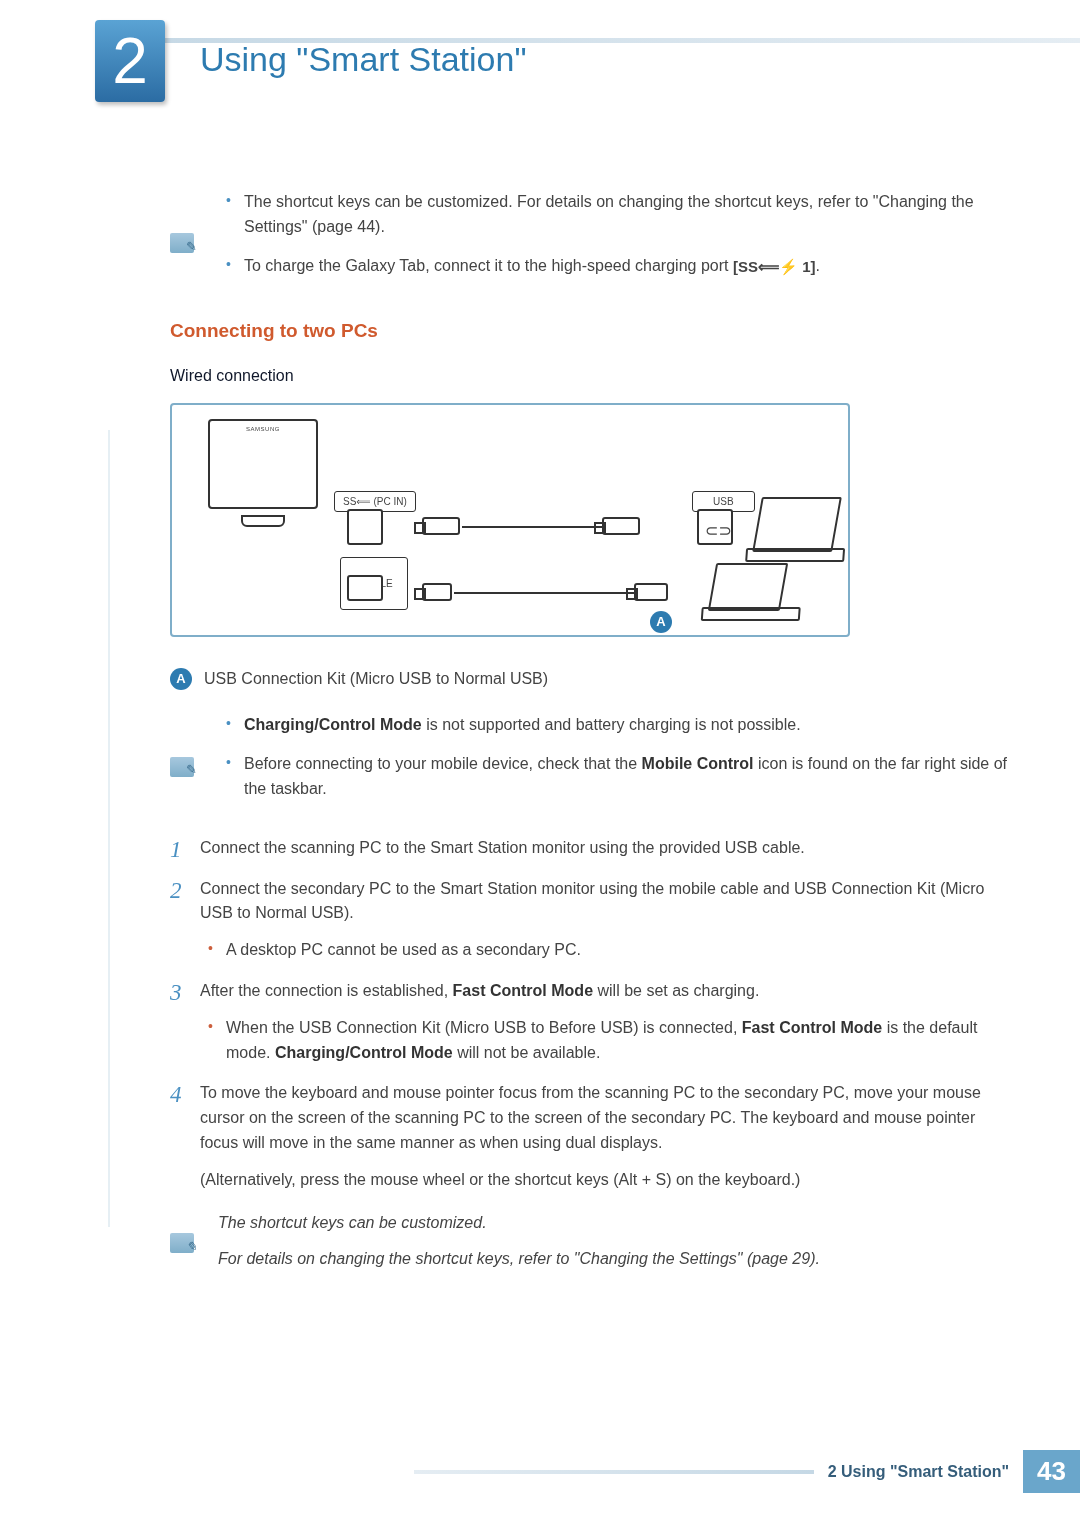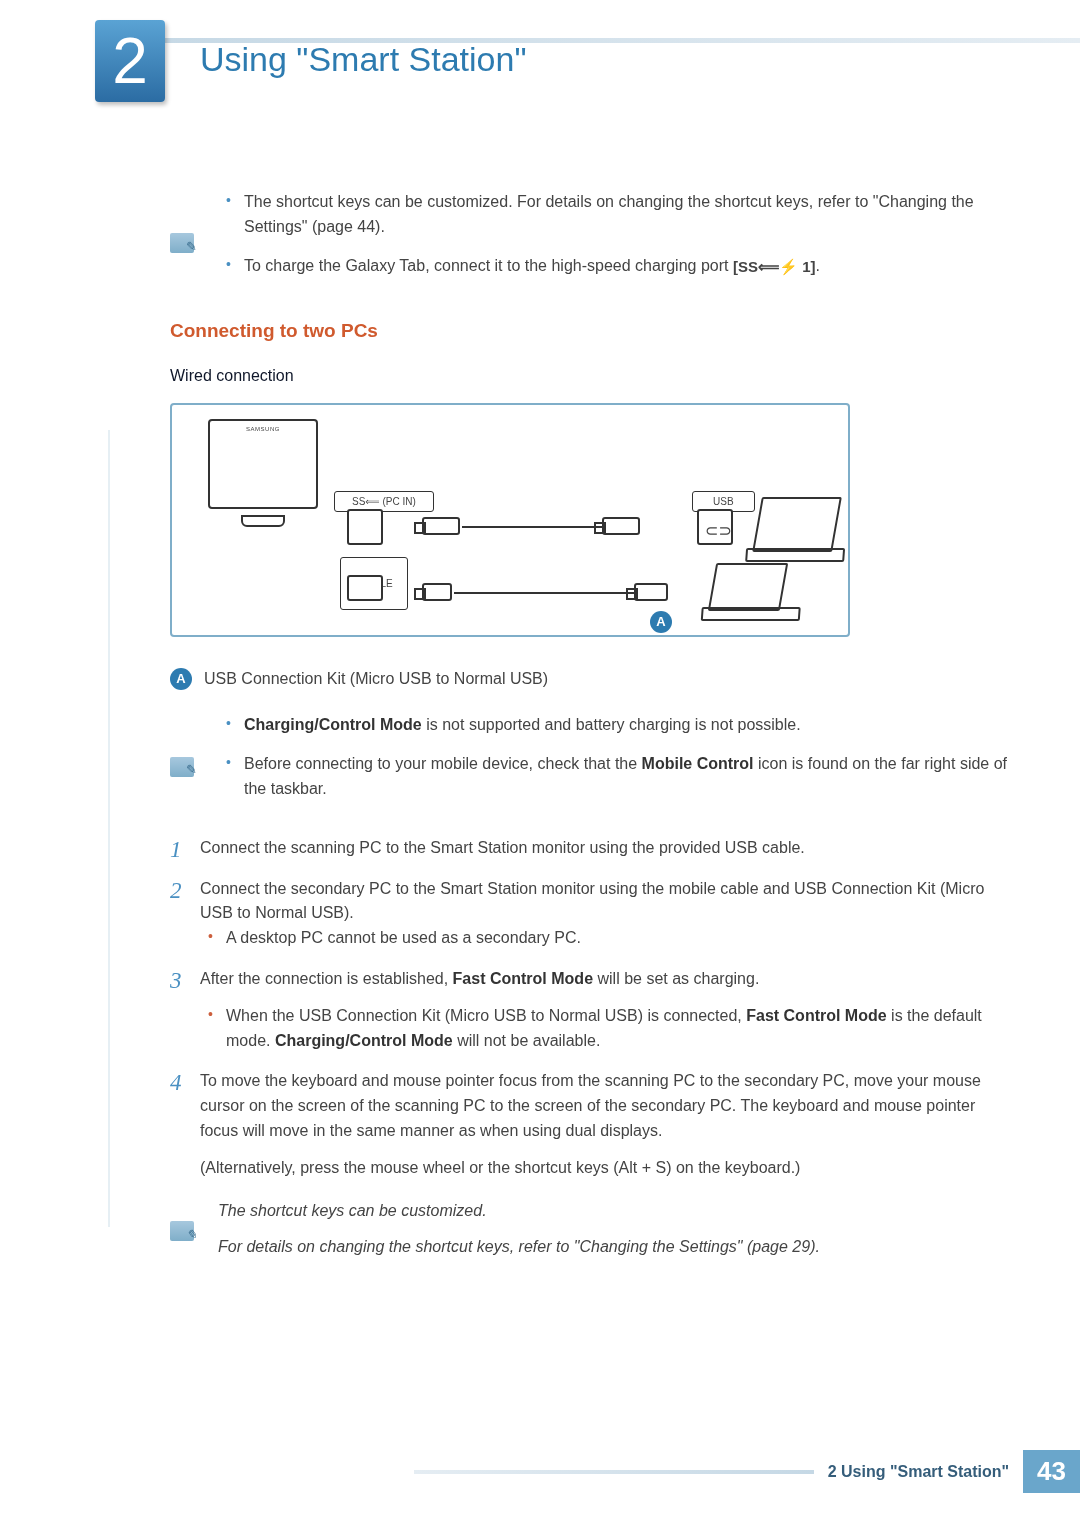--- a/index.html
+++ b/index.html
@@ -116,21 +116,21 @@
     border-radius: 4px;
     margin-bottom: 30px;
     position: relative;
     background: #fff;
   }
   .diag-label {
     position: absolute;
     font-size: 10px;
     border: 1.5px solid #333;
     border-radius: 3px;
-    padding: 2px 17px;
+    padding: 2px 8px;
     text-align: center;
     background: #fff;
   }
   .diag-monitor {
     position: absolute;
     top: 14px;
     left: 36px;
     width: 110px;
     height: 90px;
     border: 2px solid #333;
@@ -337,30 +337,30 @@
   </div>
 
   <ol class="steps">
     <li>
       <span class="step-num">1</span>
       <span>Connect the scanning PC to the Smart Station monitor using the provided USB cable.</span>
     </li>
     <li>
       <span class="step-num">2</span>
       <span>Connect the secondary PC to the Smart Station monitor using the mobile cable and USB Connection Kit (Micro USB to Normal USB).</span>
-      <ul class="dots inner" style="">
+      <ul class="dots inner" style="margin-top:12px;">
         <li>A desktop PC cannot be used as a secondary PC.</li>
       </ul>
     </li>
     <li>
       <span class="step-num">3</span>
       <span>After the connection is established, </span><strong>Fast Control Mode</strong><span> will be set as charging.</span>
       <ul class="dots inner" style="margin-top:12px;">
         <li>
-          <span>When the USB Connection Kit (Micro USB to Normal USB) is connected, </span><strong>Fast Control Mode</strong><span> is the default mode. </span><strong>Charging/Control Mode</strong><span> will not be available.</span>
+          <span>When the USB Connection Kit (Micro USB to Before USB) is connected, </span><strong>Fast Control Mode</strong><span> is the default mode. </span><strong>Charging/Control Mode</strong><span> will not be available.</span>
         </li>
       </ul>
     </li>
     <li>
       <span class="step-num">4</span>
       <span>To move the keyboard and mouse pointer focus from the scanning PC to the secondary PC, move your mouse cursor on the screen of the scanning PC to the screen of the secondary PC. The keyboard and mouse pointer focus will move in the same manner as when using dual displays.</span>
       <p style="margin-top:12px;">(Alternatively, press the mouse wheel or the shortcut keys (Alt + S) on the keyboard.)</p>
     </li>
   </ol>
 

